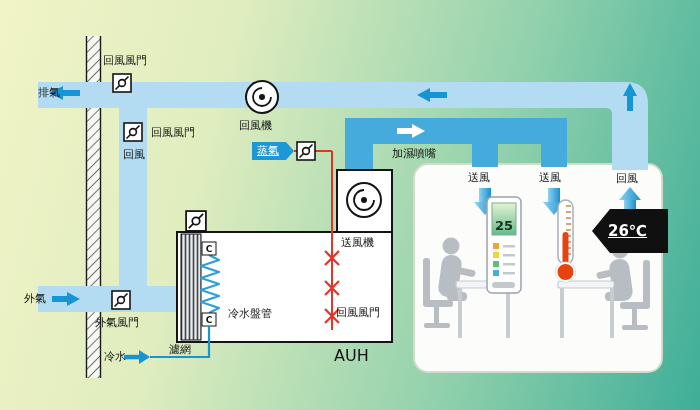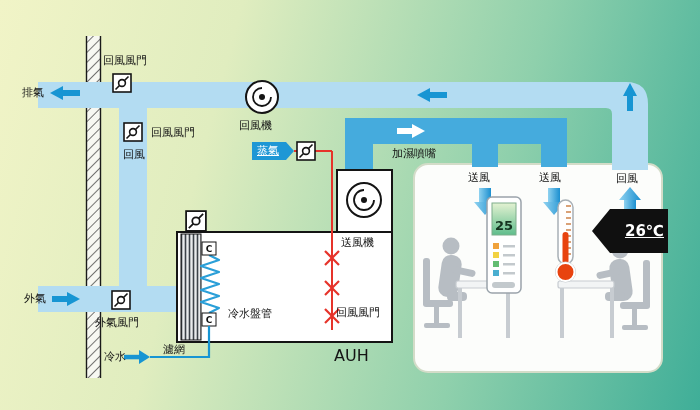--- a/index.html
+++ b/index.html
@@ -7,21 +7,21 @@
     position:relative;width:700px;height:410px;overflow:hidden;
     background:linear-gradient(105deg,#f1f4c7 0%,#e0edbf 30%,#8fd0ac 68%,#3fae98 100%);
     font-family:"DejaVu Sans","Liberation Sans",sans-serif;
   }
   .stage svg{position:absolute;left:0;top:0;}
   .label{position:absolute;font-size:11px;line-height:1.2;color:#141414;white-space:nowrap;}
   .white{color:#ffffff;text-decoration:underline;}
   .ahu-name{font-size:16px;}
   .port{font-size:9px;font-weight:bold;width:14px;text-align:center;}
   .lcd-text{font-size:13px;font-weight:bold;color:#14331f;width:24px;text-align:center;margin-top:7px;}
-  .banner-text{font-size:15px;font-weight:bold;width:56px;text-align:right;}
+  .banner-text{font-size:15px;font-weight:bold;width:56px;text-align:left;}
 </style>
 </head>
 <body>
 
 <div class="stage">
 
 <svg width="700" height="410" viewBox="0 0 700 410">
   <defs>
     <pattern id="hatch" width="7" height="7" patternUnits="userSpaceOnUse" patternTransform="rotate(45)">
       <rect width="7" height="7" fill="#f7f8f2"></rect>
@@ -196,34 +196,34 @@
       <line x1="566" y1="254" x2="571" y2="254"></line>
     </g>
     <rect x="562.5" y="232" width="6" height="32" rx="3" fill="#e8430f"></rect>
     <circle cx="565.5" cy="272" r="10" fill="none" stroke="#c9ced2" stroke-width="1"></circle>
     <circle cx="565.5" cy="272" r="9" fill="#e8430f" stroke="#ffffff" stroke-width="2"></circle>
   </g>
 
   <polygon points="592,231 610,209 668,209 668,253 610,253" fill="#101010"></polygon>
 </svg>
 
-<span class="label" style="left:22px;top:86px">排氣</span>
+<span class="label" style="left:38px;top:86px">排氣</span>
 <span class="label" style="left:103px;top:54px">回風風門</span>
 <span class="label" style="left:151px;top:126px">回風風門</span>
 <span class="label" style="left:123px;top:148px">回風</span>
 <span class="label" style="left:239px;top:119px">回風機</span>
 <span class="label white" style="left:257px;top:144px">蒸氣</span>
 <span class="label" style="left:392px;top:147px">加濕噴嘴</span>
 <span class="label" style="left:468px;top:171px">送風</span>
 <span class="label" style="left:539px;top:171px">送風</span>
 <span class="label" style="left:616px;top:172px">回風</span>
 <span class="label" style="left:341px;top:236px">送風機</span>
 <span class="label" style="left:24px;top:292px">外氣</span>
 <span class="label" style="left:95px;top:316px">外氣風門</span>
-<span class="label" style="left:163px;top:343px">濾網</span>
+<span class="label" style="left:169px;top:343px">濾網</span>
 <span class="label" style="left:228px;top:307px">冷水盤管</span>
 <span class="label" style="left:104px;top:350px">冷水</span>
 <span class="label" style="left:336px;top:306px">回風風門</span>
 <span class="label ahu-name" style="left:334px;top:346px">AUH</span>
 <span class="label port" style="left:202px;top:244px">C</span>
 <span class="label port" style="left:202px;top:315px">C</span>
 <span class="label lcd-text" style="left:492px;top:211px">25</span>
 <span class="label banner-text white" style="left:608px;top:222px">26℃</span>
 
 </div>

